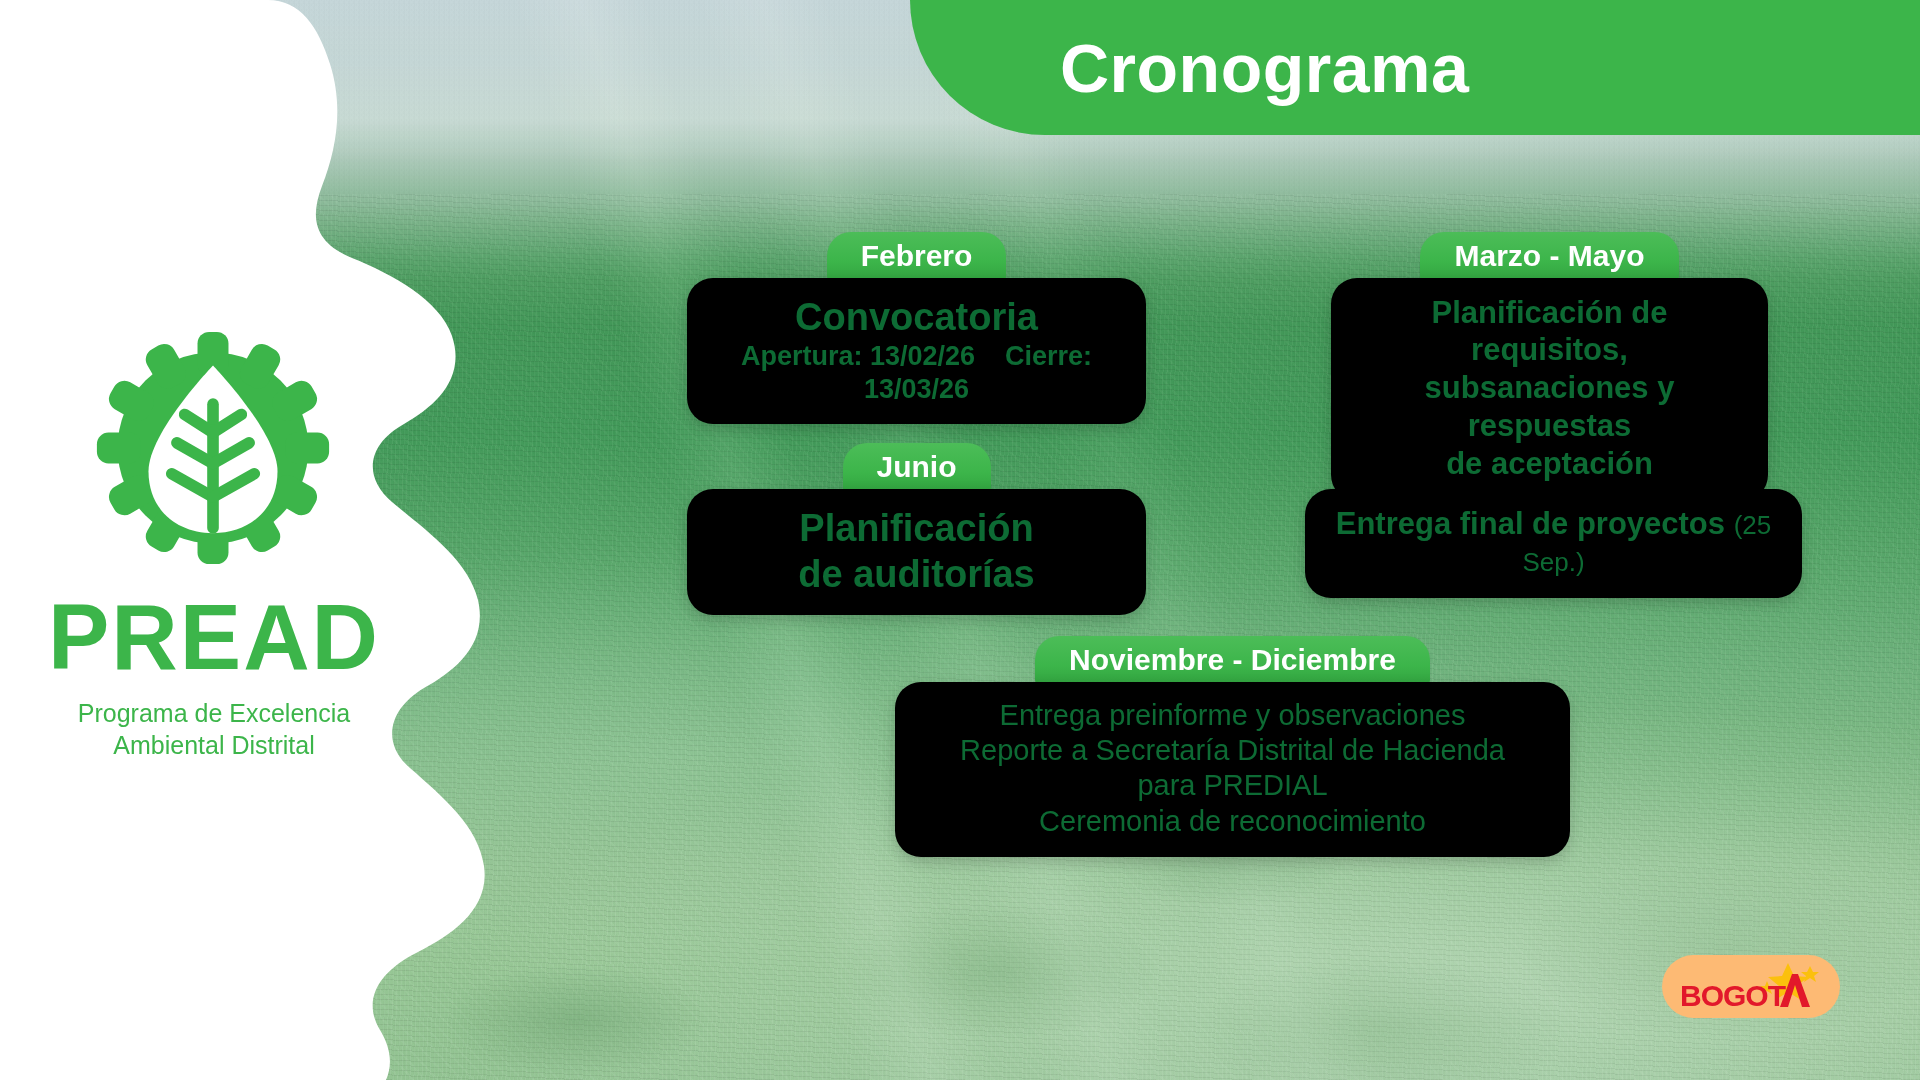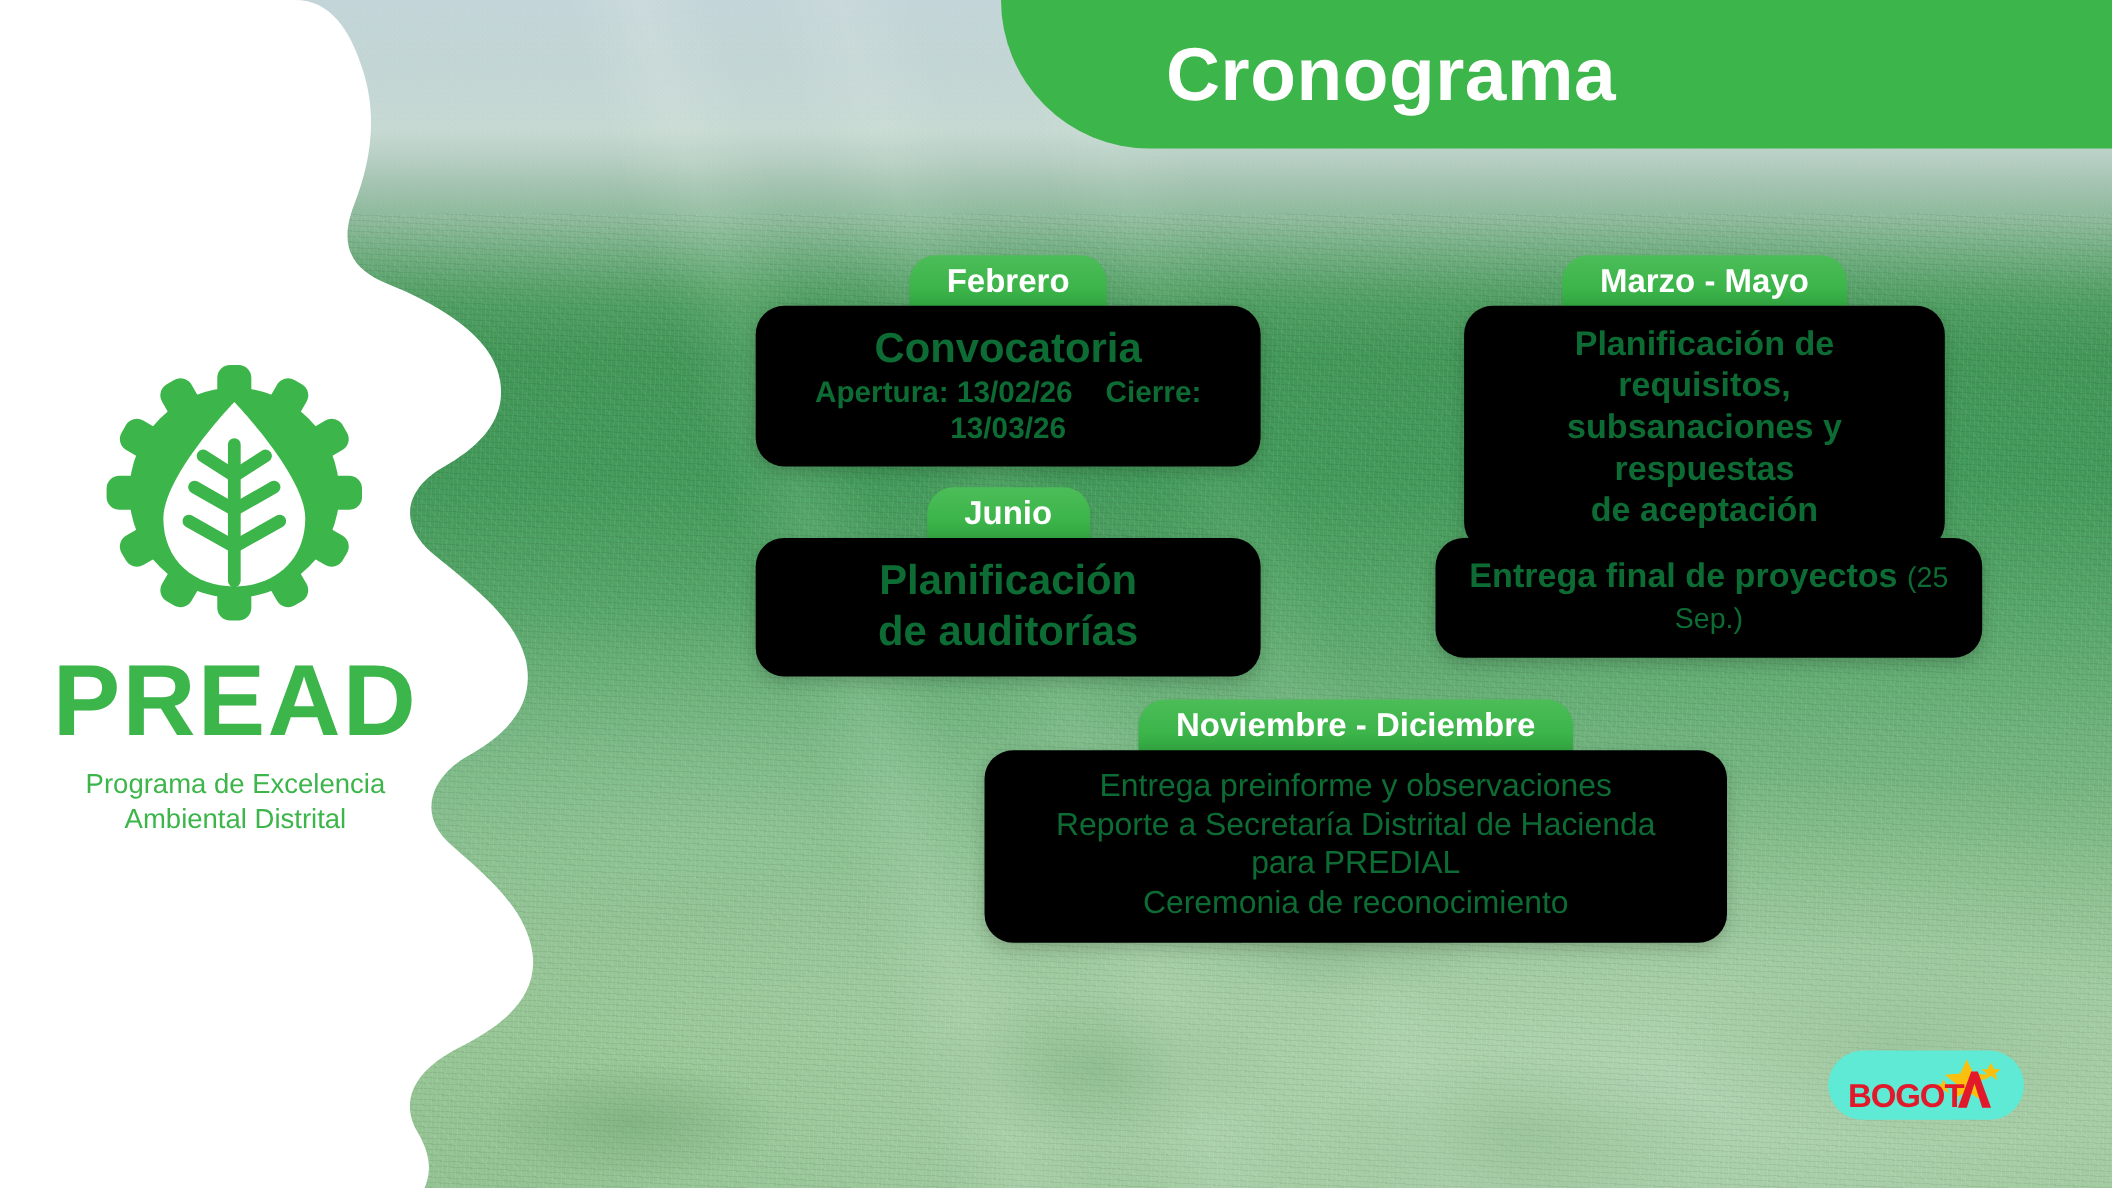--- a/index.html
+++ b/index.html
@@ -145,21 +145,21 @@
   #card-febrero  { left:654px;  top:232px;  width:492px; }
   #card-marzo    { left:1298px; top:232px;  width:470px; }
   #card-junio    { left:654px;  top:443px;  width:492px; }
   #card-julio    { left:1272px; top:443px;  width:530px; }
   #card-noviembre{ left:862px;  top:636px;  width:708px; }
 
   
   .bogota-badge {
     position:absolute; left:1662px; top:955px;
     width:178px; height:63px;
-    background:#5eead4; border-radius:32px;
+    background:#fdba74; border-radius:32px;
     display:flex; align-items:center; justify-content:center;
   }
   .bogota-badge svg { display:block; }
 </style>
 </head>
 <body>
 
 <div id="stage">
 
   <div class="bg-photo"></div>

